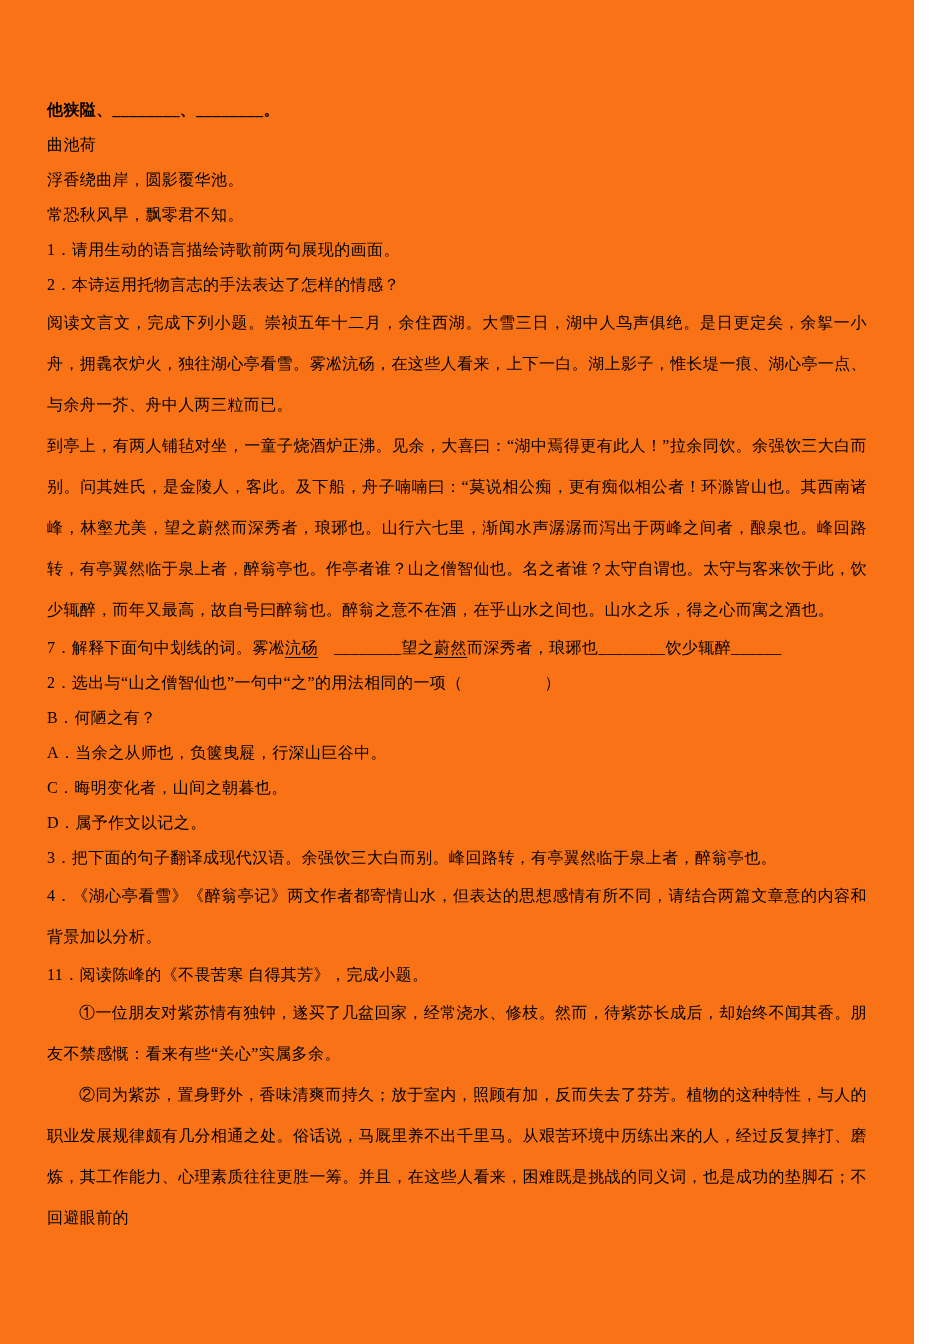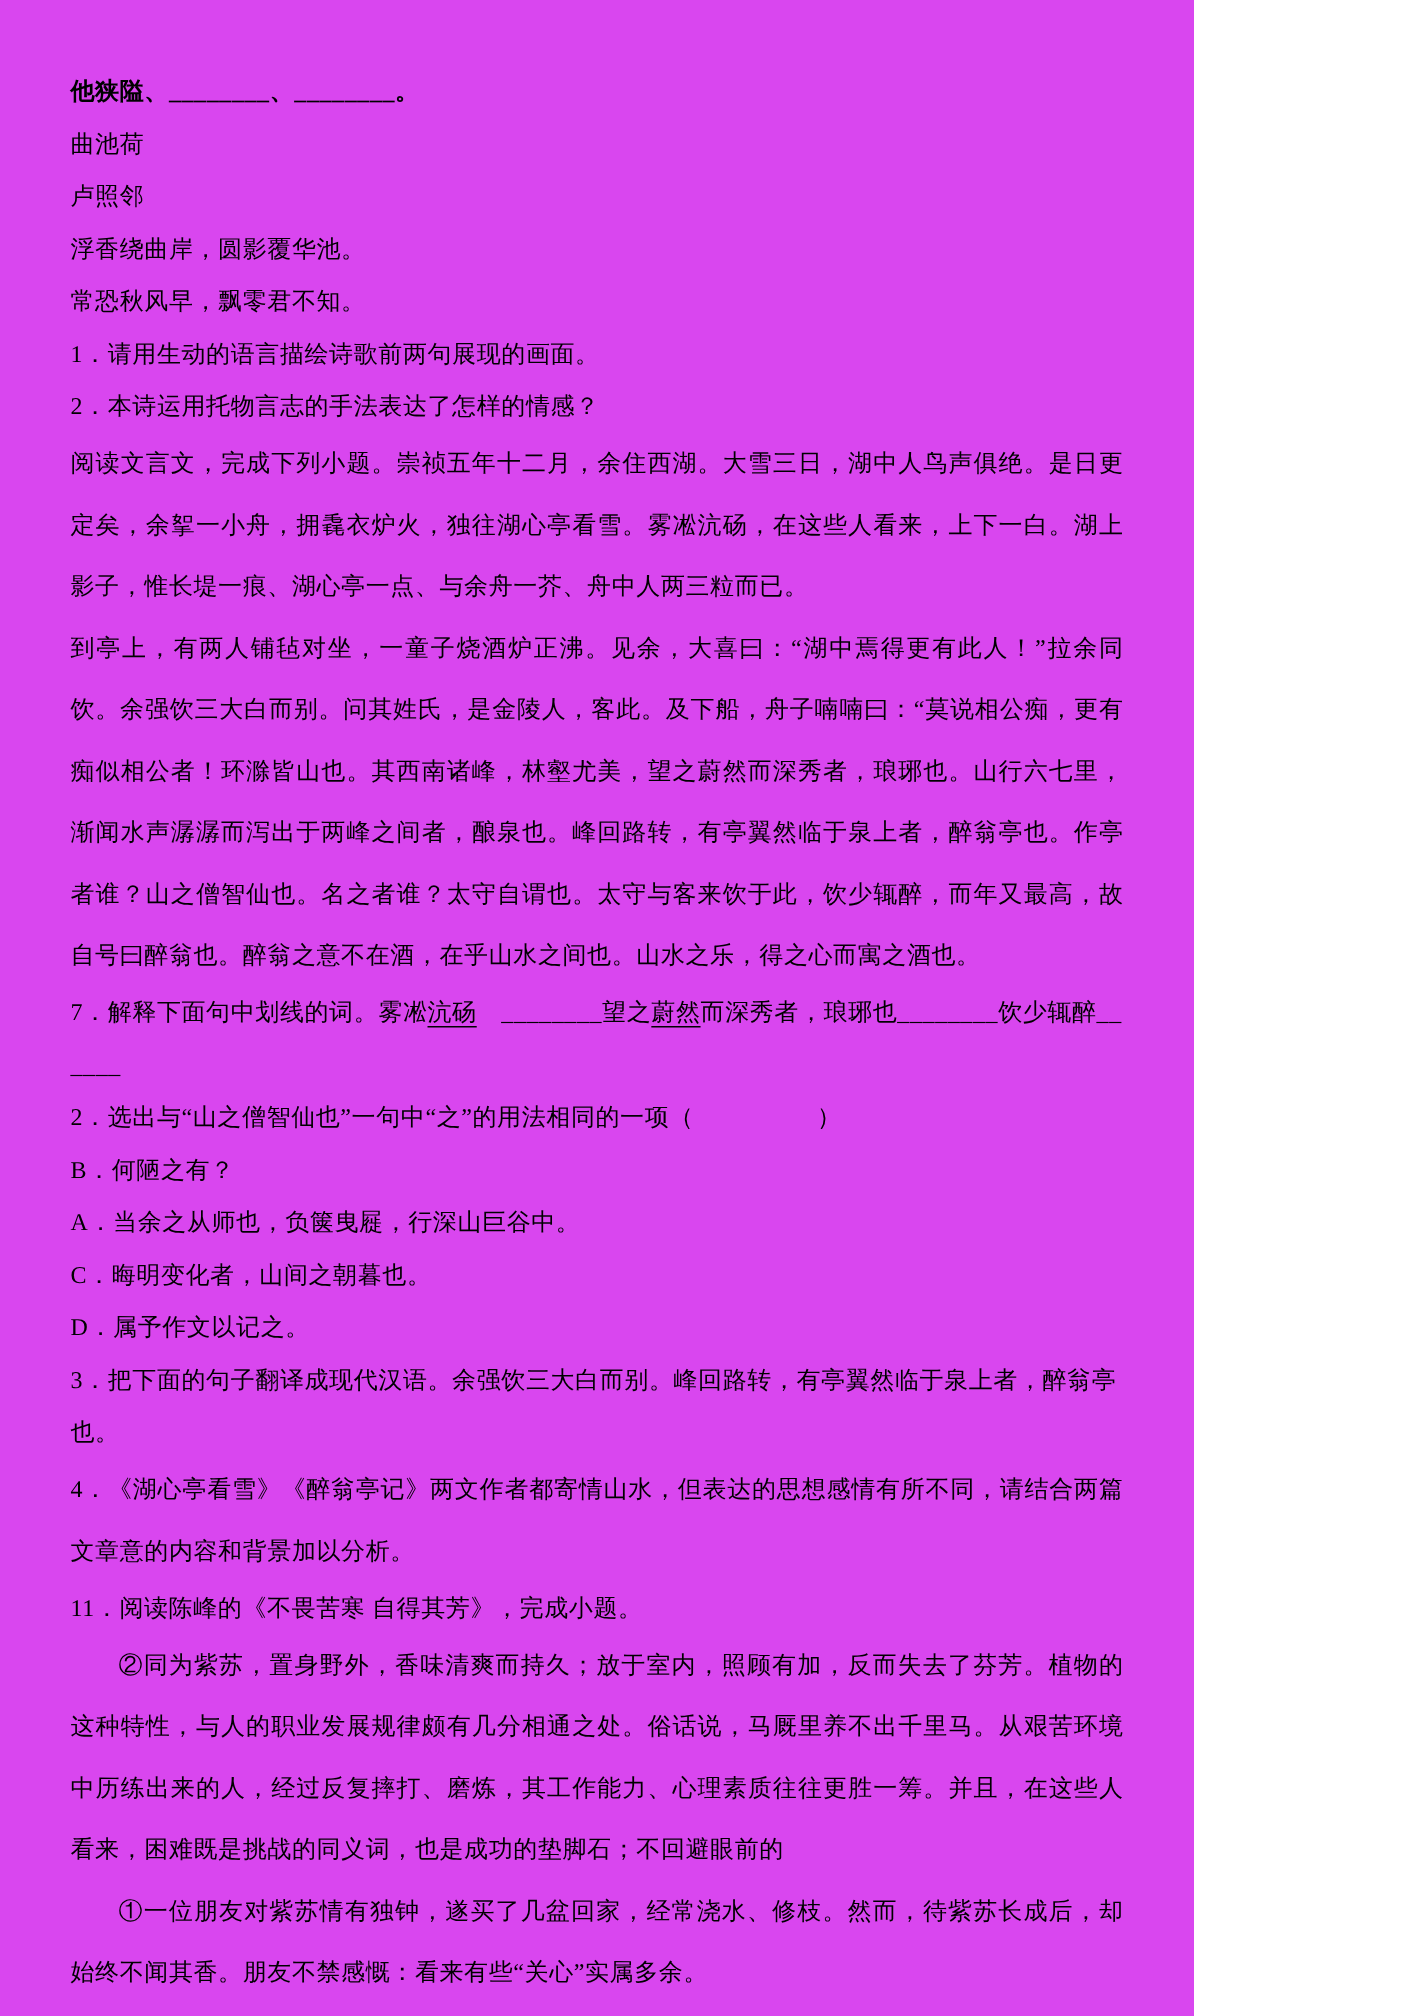--- a/index.html
+++ b/index.html
@@ -6,24 +6,24 @@
   html, body { margin: 0; padding: 0; }
   body {
     width: 950px;
     height: 1344px;
     background: #ffffff;
     color: #000000;
     overflow: hidden;
     font-family: "Liberation Serif", "DejaVu Serif", serif;
   }
   .page {
-    width: 796px;
+    width: 914px;
     height: 1344px;
-    padding: 44px 47px 0 47px;
-    background: #d946ef;
+    padding: 92px 47px 0 47px;
+    background: #f97316;
   }
   p {
     margin: 0;
     font-size: 16px;
     line-height: 35px;
     letter-spacing: 0.4px;
     word-break: break-all;
   }
   p.long {
     line-height: 41px;
@@ -36,36 +36,35 @@
 </style>
 </head>
 <body>
 
 <div class="page">
 
   <p class="bold">他狭隘、________、________。</p>
 
 
   <p>曲池荷</p>
-  <p>卢照邻</p>
   <p>浮香绕曲岸，圆影覆华池。</p>
   <p>常恐秋风早，飘零君不知。</p>
   <p>1．请用生动的语言描绘诗歌前两句展现的画面。</p>
   <p>2．本诗运用托物言志的手法表达了怎样的情感？</p>
 
   <p class="long">阅读文言文，完成下列小题。崇祯五年十二月，余住西湖。大雪三日，湖中人鸟声俱绝。是日更定矣，余挐一小舟，拥毳衣炉火，独往湖心亭看雪。雾凇沆砀，在这些人看来，上下一白。湖上影子，惟长堤一痕、湖心亭一点、与余舟一芥、舟中人两三粒而已。</p>
   <p class="long">到亭上，有两人铺毡对坐，一童子烧酒炉正沸。见余，大喜曰：“湖中焉得更有此人！”拉余同饮。余强饮三大白而别。问其姓氏，是金陵人，客此。及下船，舟子喃喃曰：“莫说相公痴，更有痴似相公者！环滁皆山也。其西南诸峰，林壑尤美，望之蔚然而深秀者，琅琊也。山行六七里，渐闻水声潺潺而泻出于两峰之间者，酿泉也。峰回路转，有亭翼然临于泉上者，醉翁亭也。作亭者谁？山之僧智仙也。名之者谁？太守自谓也。太守与客来饮于此，饮少辄醉，而年又最高，故自号曰醉翁也。醉翁之意不在酒，在乎山水之间也。山水之乐，得之心而寓之酒也。</p>
 
   <p><span>7．解释下面句中划线的词。雾凇</span><span class="u">沆砀</span><span>　________望之</span><span class="u">蔚然</span><span>而深秀者，琅琊也________饮少辄醉______</span></p>
 
   <p>2．选出与“山之僧智仙也”一句中“之”的用法相同的一项（　　　　　）</p>
   <p>B．何陋之有？</p>
   <p>A．当余之从师也，负箧曳屣，行深山巨谷中。</p>
   <p>C．晦明变化者，山间之朝暮也。</p>
   <p>D．属予作文以记之。</p>
   <p>3．把下面的句子翻译成现代汉语。余强饮三大白而别。峰回路转，有亭翼然临于泉上者，醉翁亭也。</p>
   <p class="long">4．《湖心亭看雪》《醉翁亭记》两文作者都寄情山水，但表达的思想感情有所不同，请结合两篇文章意的内容和背景加以分析。</p>
 
   <p>11．阅读陈峰的《不畏苦寒 自得其芳》，完成小题。</p>
+  <p class="long indent2">①一位朋友对紫苏情有独钟，遂买了几盆回家，经常浇水、修枝。然而，待紫苏长成后，却始终不闻其香。朋友不禁感慨：看来有些“关心”实属多余。</p>
   <p class="long indent2">②同为紫苏，置身野外，香味清爽而持久；放于室内，照顾有加，反而失去了芬芳。植物的这种特性，与人的职业发展规律颇有几分相通之处。俗话说，马厩里养不出千里马。从艰苦环境中历练出来的人，经过反复摔打、磨炼，其工作能力、心理素质往往更胜一筹。并且，在这些人看来，困难既是挑战的同义词，也是成功的垫脚石；不回避眼前的</p>
-  <p class="long indent2">①一位朋友对紫苏情有独钟，遂买了几盆回家，经常浇水、修枝。然而，待紫苏长成后，却始终不闻其香。朋友不禁感慨：看来有些“关心”实属多余。</p>
 
 </div>
 
 </body></html>

